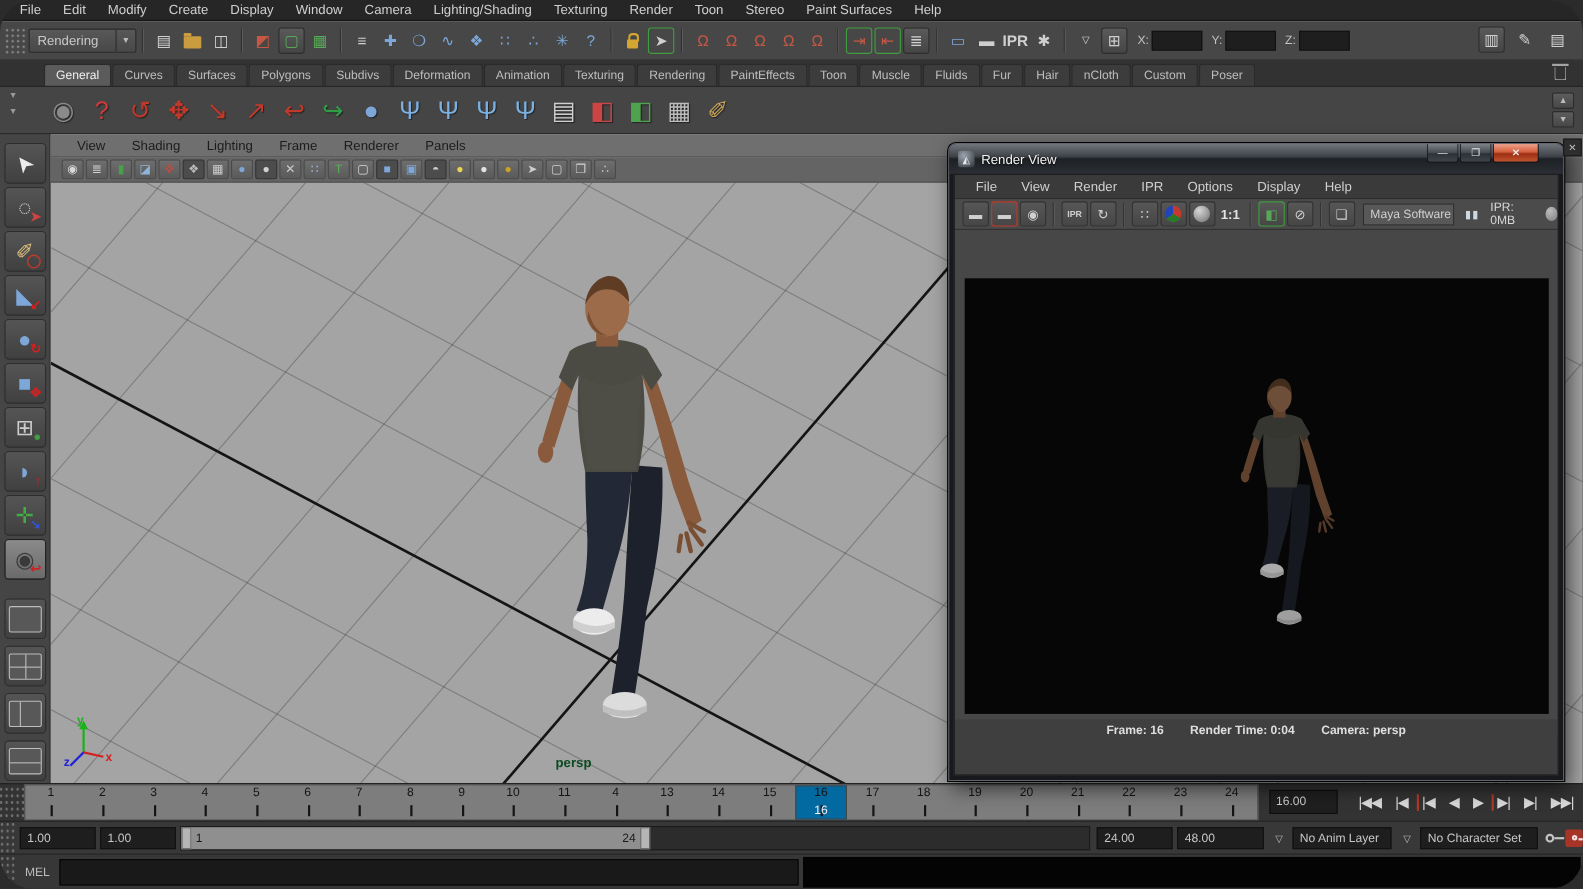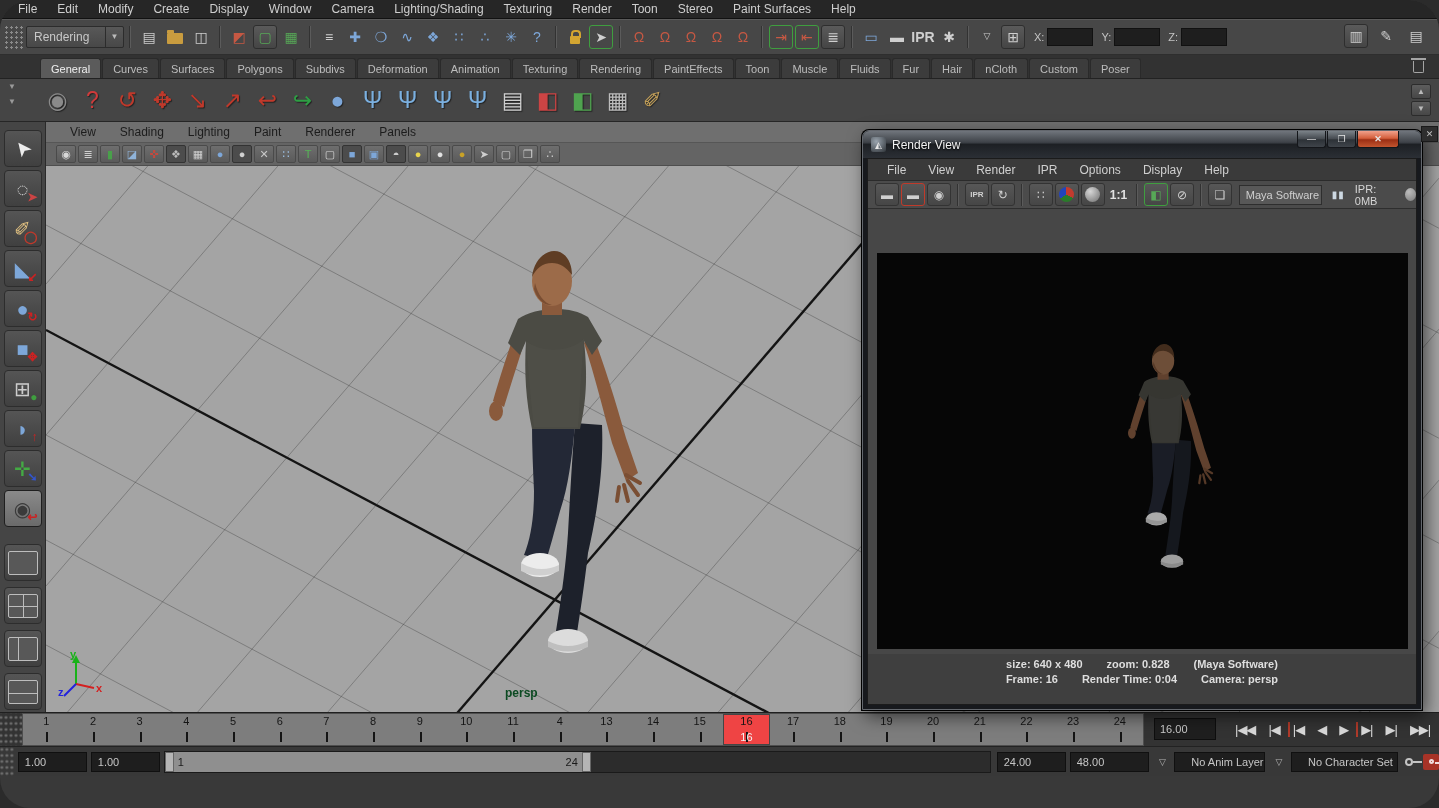--- a/index.html
+++ b/index.html
@@ -141,42 +141,42 @@
     display:flex; align-items:center; justify-content:center; }
 
   
   #timeline-row { position:absolute; left:0; top:712px; width:1439px; height:34px; background:#333;
     display:flex; border-top:1px solid #1f1f1f; }
   .gutter { width:22px; background-image:radial-gradient(#707070 1px, transparent 1.4px); background-size:5px 6px; background-position:center; }
   #timeline-track { width:1122px; background:#7d7d7d; border:1px solid #4e4e4e; display:flex; }
   .tl-cell { flex:1; position:relative; }
   .tl-num { position:absolute; top:1px; left:0; right:0; text-align:center; font-size:11px; color:#141414; }
   .tl-tick { position:absolute; bottom:3px; left:50%; width:2px; height:10px; background:#141414; }
-  .tl-cell.current { background:#ef4444; box-shadow:inset 0 0 0 1px #454545; }
+  .tl-cell.current { background:#0369a1; box-shadow:inset 0 0 0 1px #454545; }
   .tl-cell.current .tl-cur { position:absolute; bottom:2px; left:0; right:0; text-align:center; color:#f2f2f2; font-size:11px; }
   #current-time-field { width:62px; height:22px; margin:5px 6px 0 10px; background:#1f1f1f; border:1px solid #0e0e0e;
     color:#ccc; font-family:"Liberation Sans",sans-serif; font-size:11px; padding:0 5px; }
   #playback { display:flex; align-items:center; margin-left:8px; gap:3px; }
   .pb-btn { color:#dadada; font-size:13px; padding:0 5px; letter-spacing:-1px; }
   .pb-btn.key { color:#dadada; border-left:2px solid #b03a2a; padding-left:3px; }
 
   
   #range-row { position:absolute; left:0; top:746px; width:1439px; height:30px; background:#383838;
     display:flex; align-items:center; border-top:1px solid #222; }
   .num-field { width:70px; height:20px; background:#1e1e1e; border:1px solid #101010; color:#c6c6c6;
     font-size:11px; display:flex; align-items:center; padding-left:6px; margin-left:4px; }
   #range-track { width:840px; height:22px; margin-left:4px; background:#2c2c2c; border:1px solid #1a1a1a; position:relative; }
   #range-bar { position:absolute; left:0; top:0; width:426px; height:20px; background:#8f8f8f; display:flex; align-items:center; }
   .range-handle { width:9px; height:20px; background:#b5b5b5; border:1px solid #666; }
   #range-start-label { flex:0 0 auto; color:#1a1a1a; font-size:11px; padding-left:4px; }
   #range-end-label { margin-left:auto; color:#1a1a1a; font-size:11px; padding-right:4px; }
   .mini-arrow-btn { width:16px; height:16px; margin-left:6px; color:#b5b5b5; font-size:9px;
     display:flex; align-items:center; justify-content:center; }
   .bottom-select { height:20px; background:#1e1e1e; border:1px solid #101010; color:#c6c6c6;
-    font-size:11px; display:flex; align-items:center; padding-left:16px; margin-left:4px; }
+    font-size:11px; display:flex; align-items:center; padding-left:6px; margin-left:4px; }
   .key-shape { display:inline-block; width:8px; height:8px; border:2px solid #c4c4c4; border-radius:50%; position:relative; }
   .key-shape::after { content:''; position:absolute; left:6px; top:1px; width:9px; height:2px; background:#c4c4c4; }
   #autokey-btn { width:16px; height:16px; margin-left:6px; background:#a83327; border-radius:2px;
     display:flex; align-items:center; justify-content:center; }
   #autokey-btn .key-shape { width:5px; height:5px; border-color:#f0dede; }
   #autokey-btn .key-shape::after { left:4px; width:5px; background:#f0dede; }
 
   
   #command-row { position:absolute; left:0; top:776px; width:1439px; height:32px; background:#373737;
     display:flex; align-items:center; border-top:1px solid #242424; }
@@ -485,21 +485,21 @@
       </div>
       <div class="maya-logo">M</div>
     </div>
 
     <div id="viewport">
       <div id="vp-menubar">
         <div id="vp-menus" style="display:flex">
             <div class="vp-menu-item">View</div>
             <div class="vp-menu-item">Shading</div>
             <div class="vp-menu-item">Lighting</div>
-            <div class="vp-menu-item">Paint</div>
+            <div class="vp-menu-item">Frame</div>
             <div class="vp-menu-item">Renderer</div>
             <div class="vp-menu-item">Panels</div>
           </div>
       </div>
       <div id="vp-iconbar">
         <div id="vp-icons" style="display:flex;gap:2px">
             <div class="vp-icon">
               <span class="glyph" style="color: rgb(216, 216, 216);">◉</span>
             </div>
             <div class="vp-icon">
@@ -721,23 +721,20 @@
       </div>
       <div id="rv-canvas">
         <div id="rv-image">
           <svg id="rv-render-char" width="103" height="235" viewBox="0 0 185 420">
             <use href="#char" xlink:href="#char"></use>
           </svg>
         </div>
       </div>
       <div id="rv-status">
         <div class="row">
-          <span>size: 640 x 480</span><span>zoom: 0.828</span><span>(Maya Software)</span>
-        </div>
-        <div class="row">
           <span>Frame: 16</span><span>Render Time: 0:04</span><span>Camera: persp</span>
         </div>
       </div>
     </div>
   </div>
 
   <div id="screen-close">✕</div>
 
   <div id="timeline-row">
     <div class="gutter"></div>
@@ -872,14 +869,20 @@
     <div class="mini-arrow-btn">▽</div>
     <div class="bottom-select" style="width:108px">No Character Set</div>
     <div class="mini-arrow-btn" style="margin-left:4px">
         <span class="key-shape"></span>
       </div>
     <div id="autokey-btn">
         <span class="key-shape"></span>
       </div>
   </div>
 
+  <div id="command-row">
+    <div class="gutter" style="width:14px;align-self:stretch"></div>
+    <span id="mel-label">MEL</span>
+    <input id="mel-input" value="" style="">
+    <div id="script-output"></div>
+  </div>
 
 </div>
 
 </body></html>

